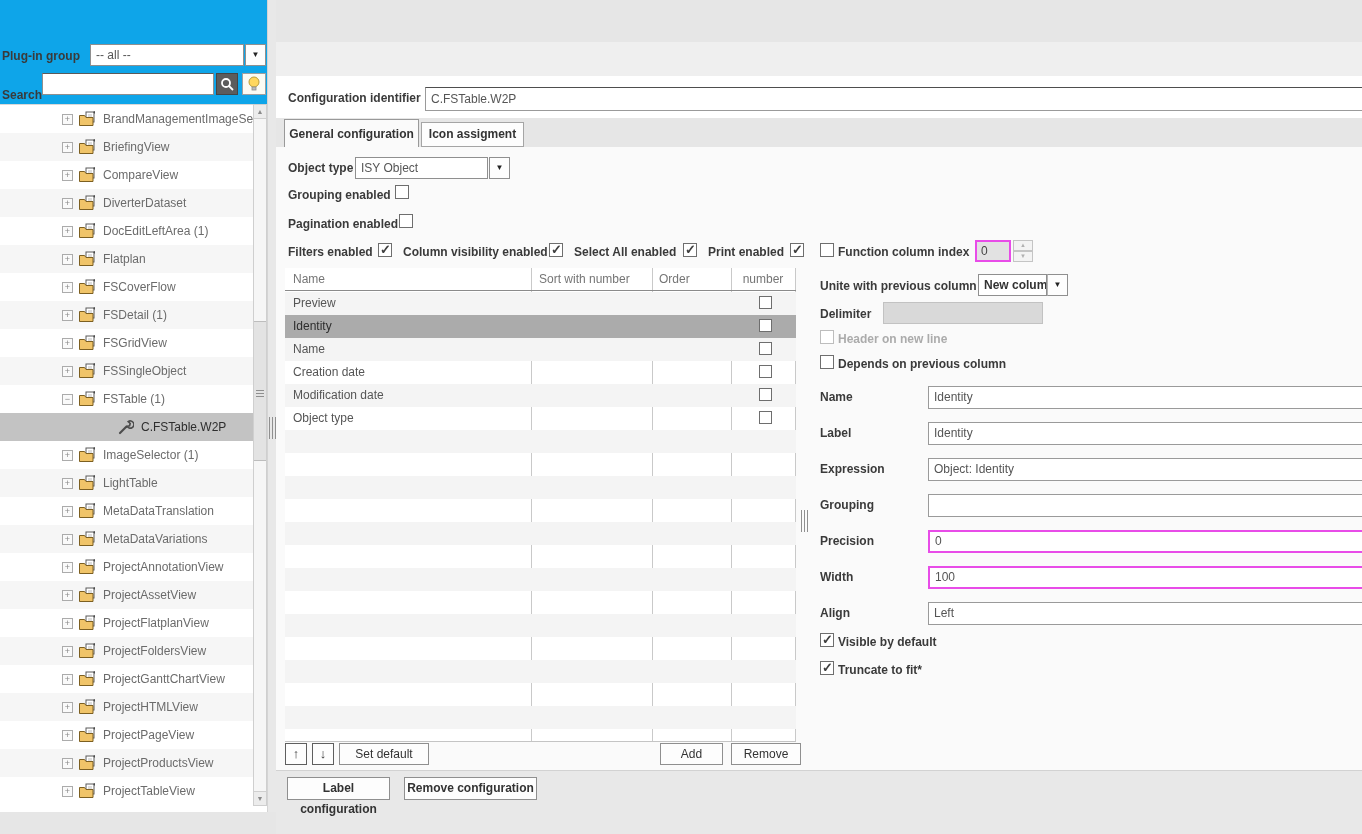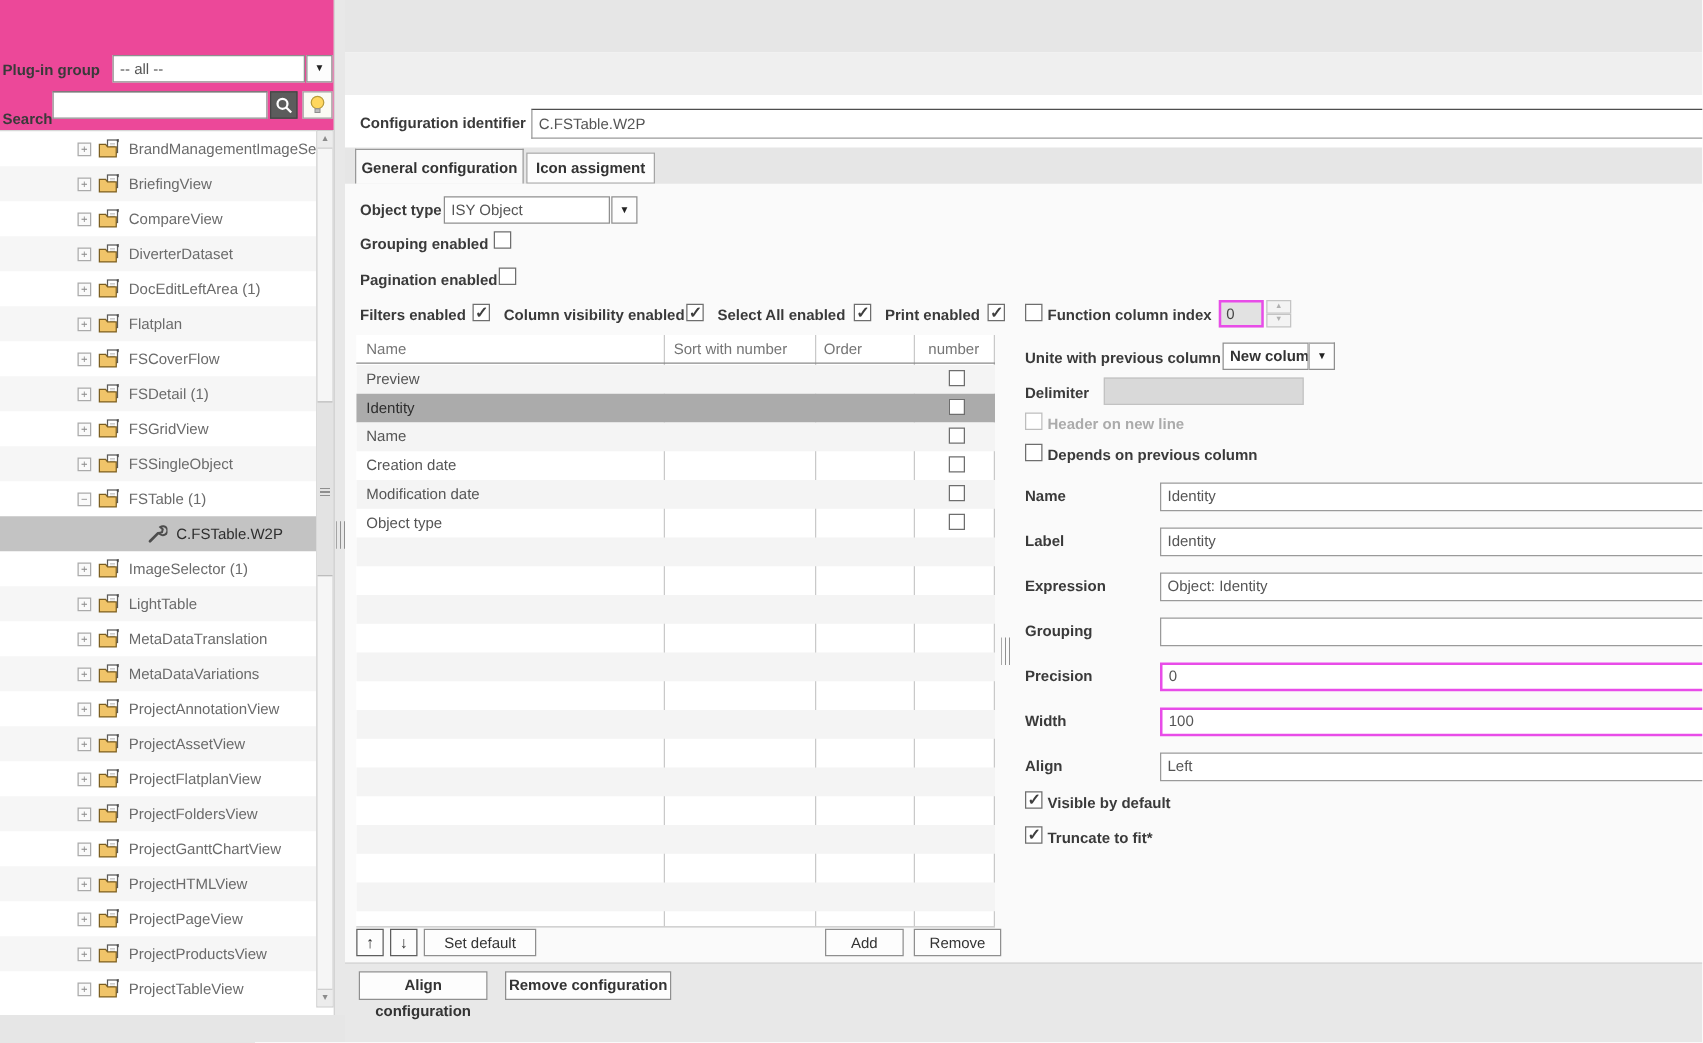--- a/index.html
+++ b/index.html
@@ -3,21 +3,21 @@
 <meta charset="utf-8">
 <style>
   * { margin:0; padding:0; box-sizing:border-box; }
   html,body { width:1362px; height:834px; overflow:hidden; }
   body { font-family:"Liberation Sans", sans-serif; font-size:12px; background:#fff; }
   .app { position:relative; width:1362px; height:834px; overflow:hidden; background:#fff; }
 
   .lbl { font-weight:bold; color:#3a3a3a; font-size:12px; white-space:nowrap; }
 
   
-  .left-top { position:absolute; left:0; top:0; width:268px; height:104px; background:#ec4899; }
+  .left-top { position:absolute; left:0; top:0; width:268px; height:104px; background:#0ea5e9; }
   .pg-label { position:absolute; left:2px; top:49px; }
   .combo { position:absolute; display:flex; height:22px;align-items:center; }
   .combo .combo-box { background:#fff; border:1px solid #8f8f8f; height:22px; line-height:20px; padding:0 5px; color:#555; flex:1; overflow:hidden; white-space:nowrap; }
   .combo .combo-btn { width:21px; height:22px; border:1px solid #8f8f8f; margin-left:1px; background:#fdfdfd; text-align:center; line-height:20px; font-size:8px; color:#222; cursor:pointer; }
   .pg-combo { left:90px; top:44px; width:176px; }
   .pg-combo .combo-box { width:152px; }
   .search-label { position:absolute; left:2px; top:88px; }
   .search-input { position:absolute; left:42px; top:73px; width:172px; height:22px; border:1px solid #8f8f8f; border-top-color:#5a5a5a; background:#fff; font:12px "Liberation Sans",sans-serif; padding:0 4px; color:#333; }
   .search-btn { position:absolute; left:216px; top:73px; width:22px; height:22px; background:#5c5c5c; border:1px solid #454545; display:flex; align-items:center; justify-content:center; cursor:pointer; }
   .bulb-btn { position:absolute; left:242px; top:73px; width:24px; height:22px; background:#fbfbf4; border:1px solid #9f9f9f; display:flex; align-items:center; justify-content:center; cursor:pointer; }
@@ -678,17 +678,17 @@
         <span class="cbrow-label t-vis">Visible by default</span>
 
         <span class="cb cb-trunc">
             <span class="tick">✓</span>
           </span>
         <span class="cbrow-label t-trunc">Truncate to fit*</span>
       </div>
     </div>
 
     <div class="save-band">
-      <div class="btn btn-save">Align configuration</div>
+      <div class="btn btn-save">Label configuration</div>
       <div class="btn btn-rmcfg">Remove configuration</div>
     </div>
   </div>
 </div>
 
 </body></html>

